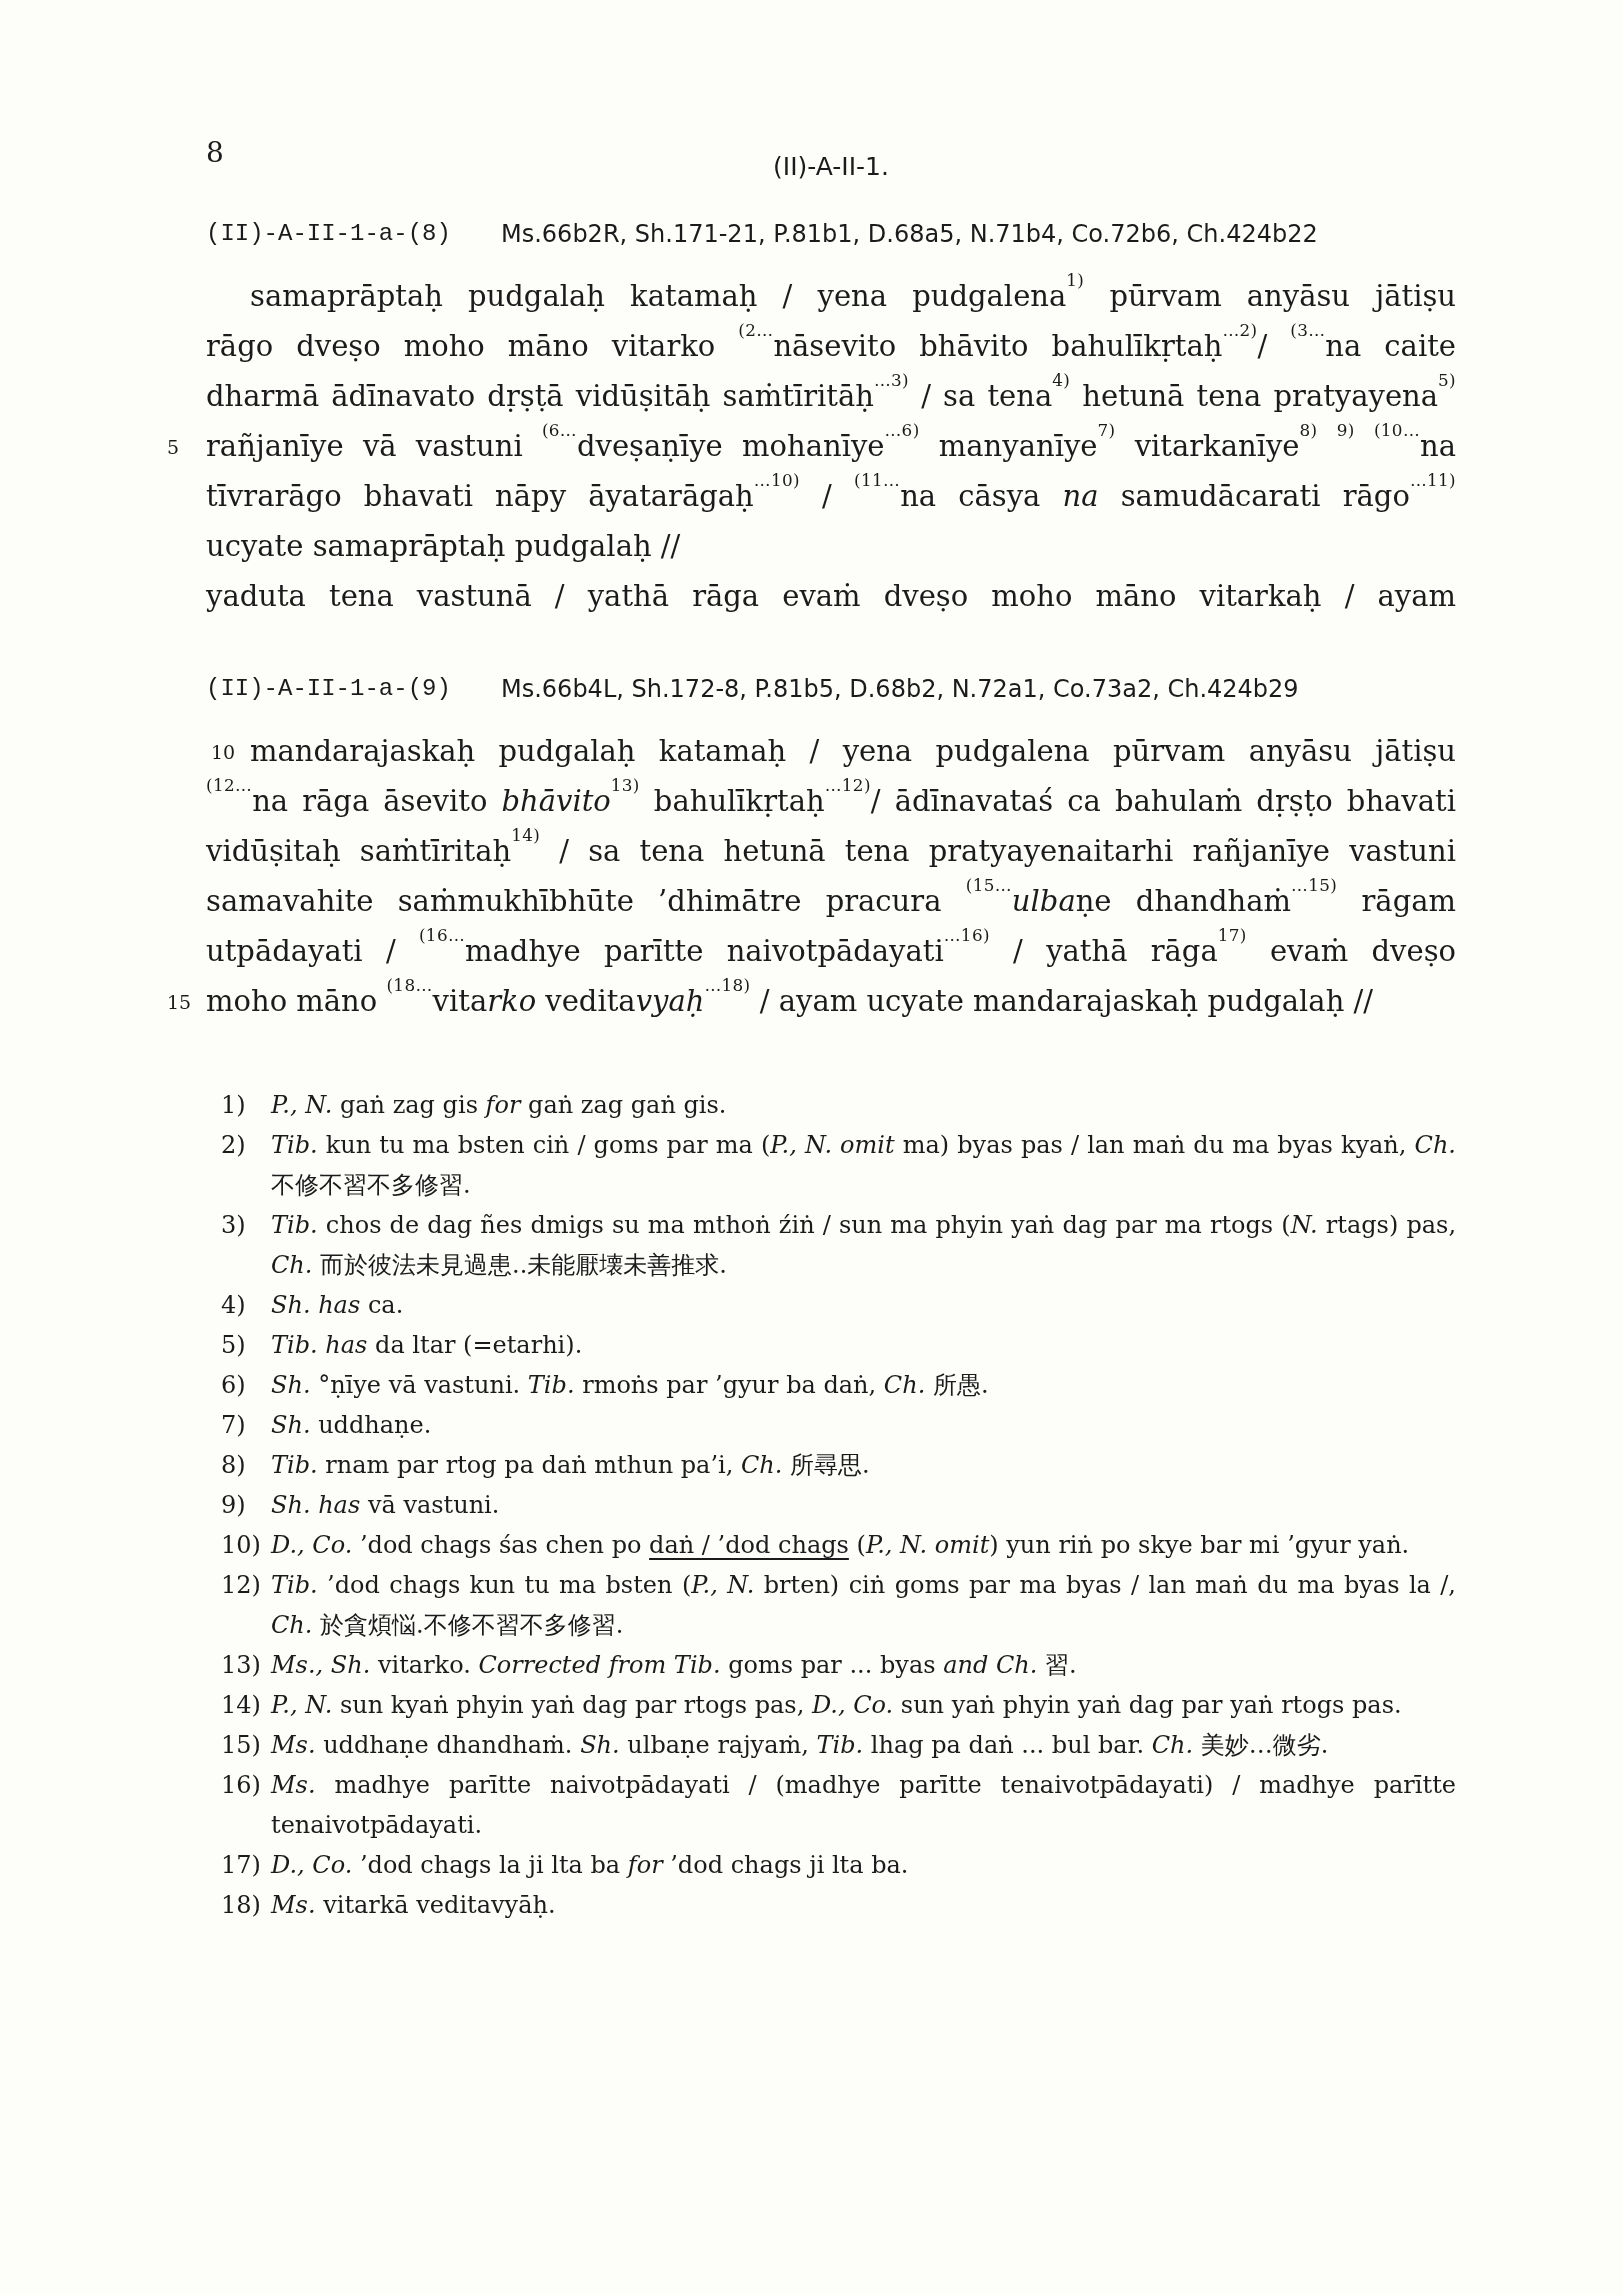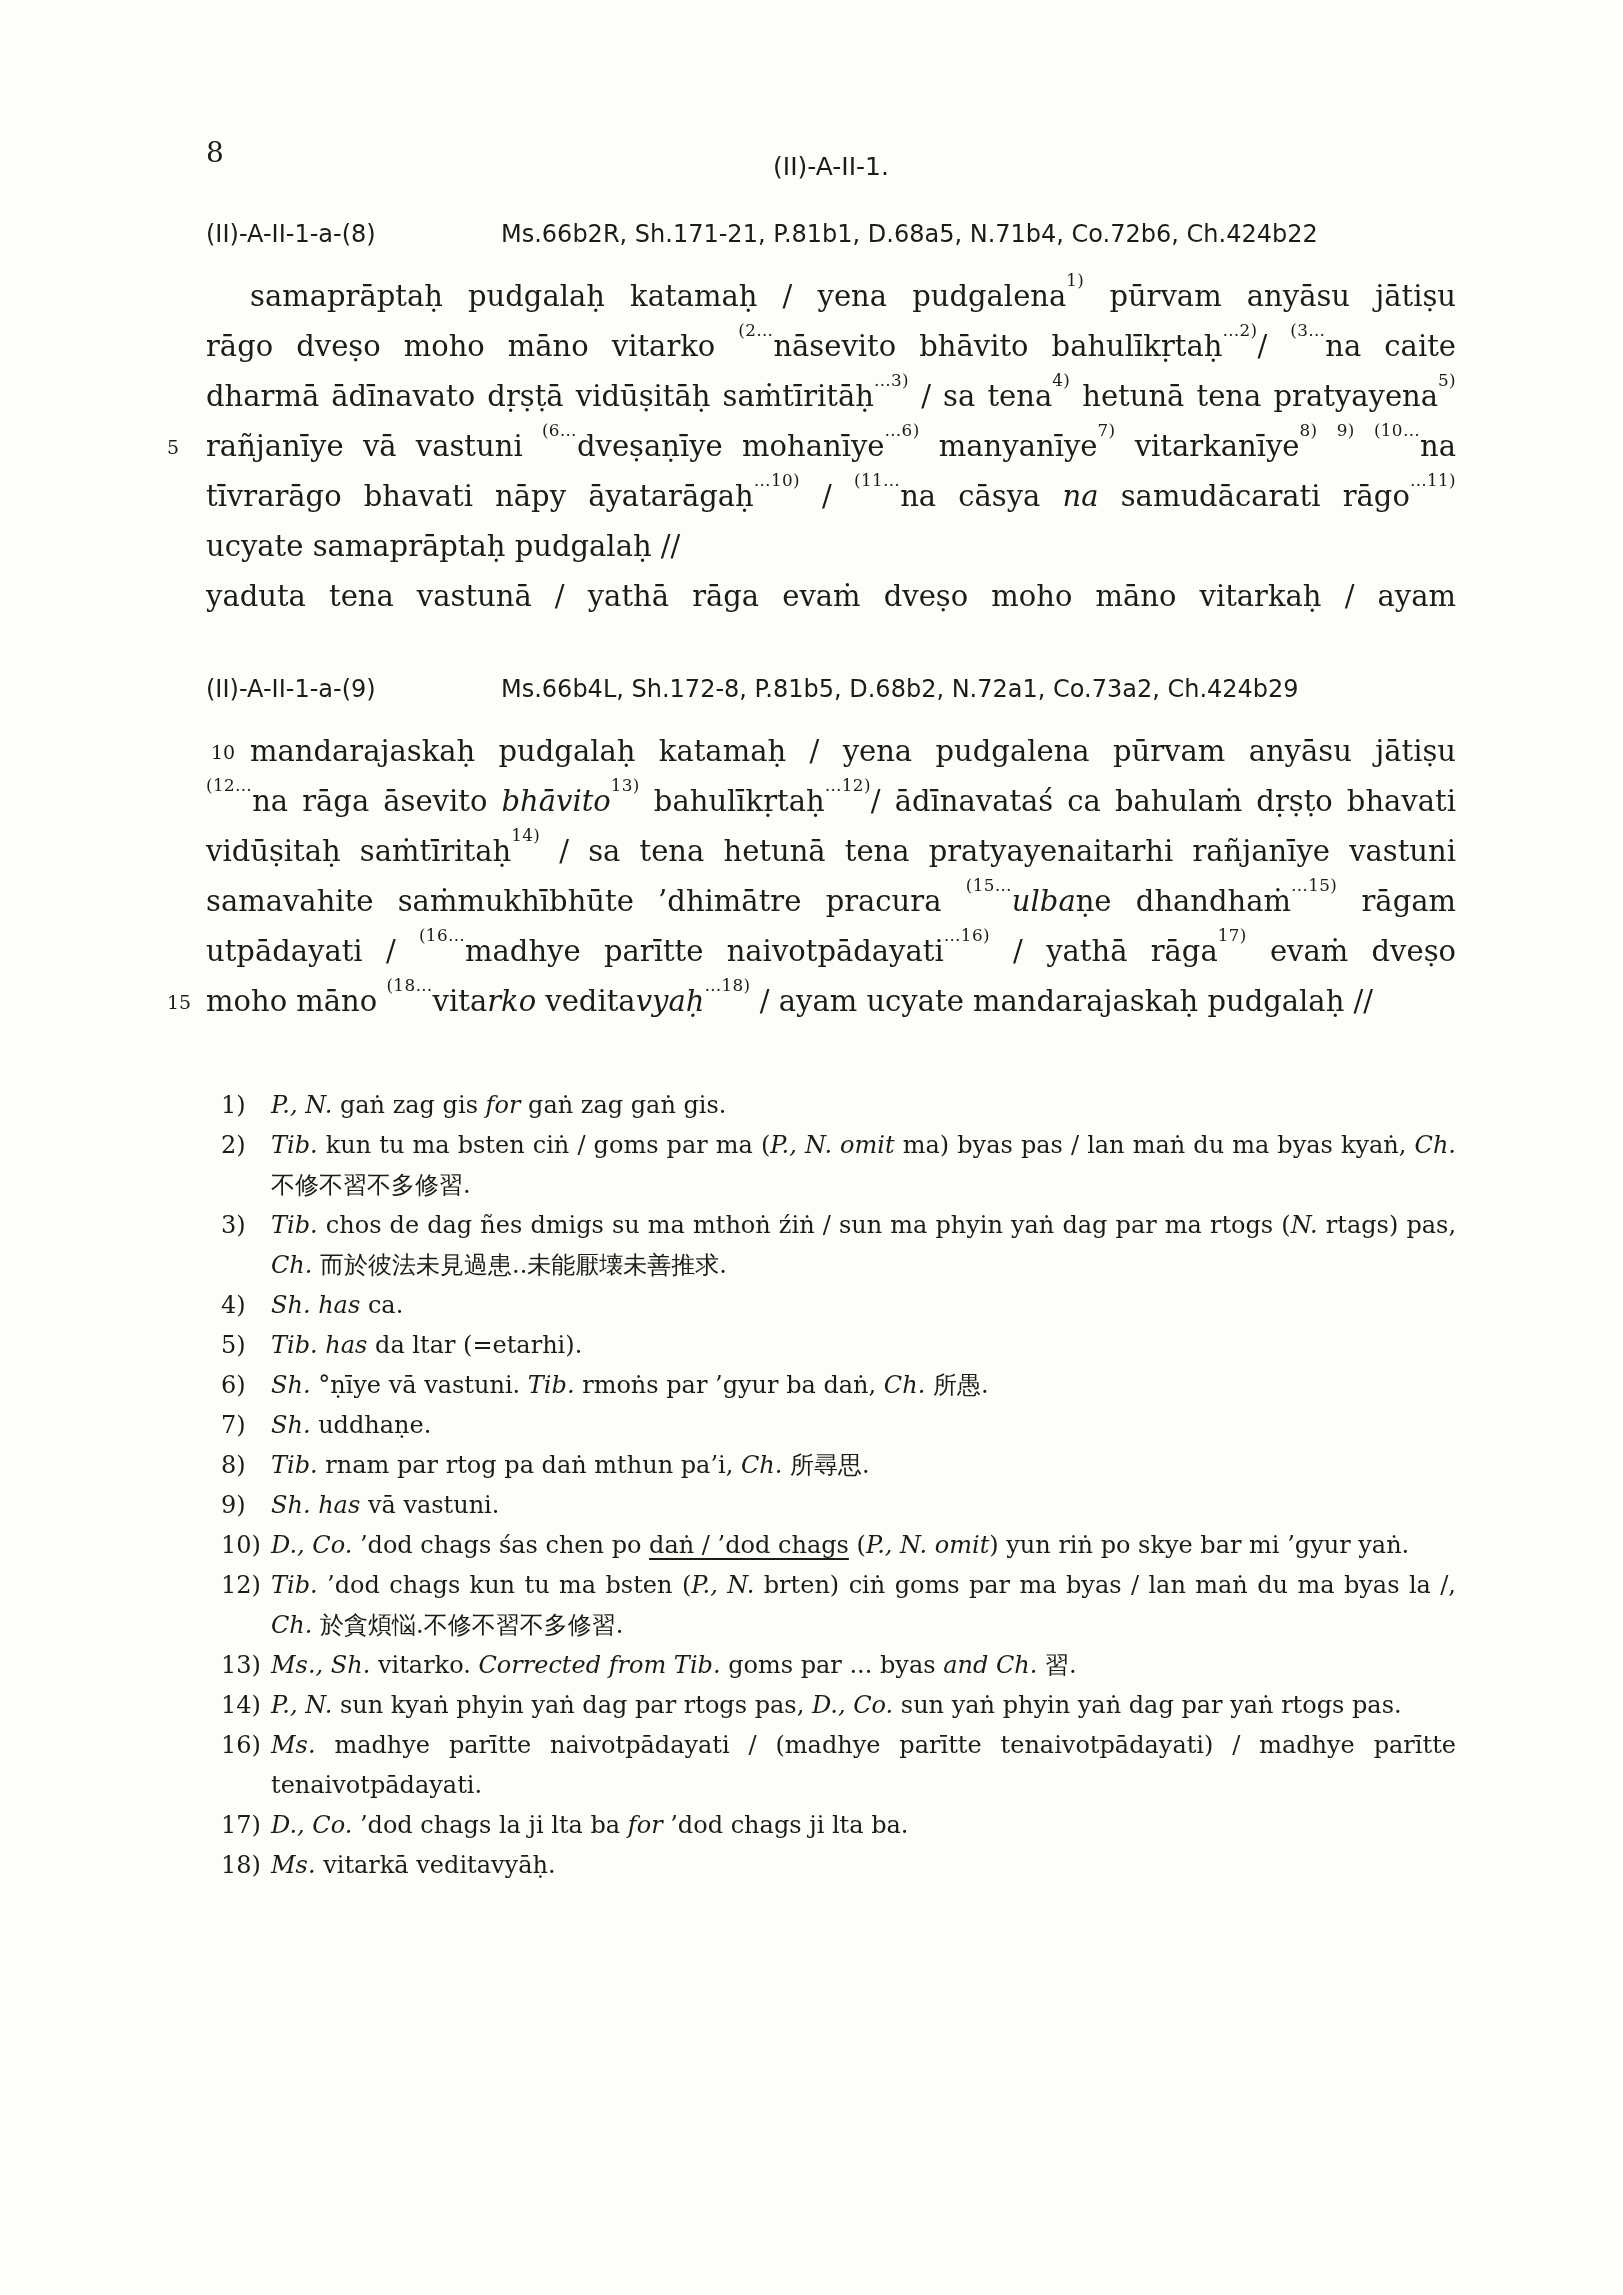--- a/index.html
+++ b/index.html
@@ -23,21 +23,21 @@
     font-size: 25px;
   }
   .section { margin-bottom: 54px; }
   .sec-head {
     display: flex;
     font-family: "DejaVu Sans", "Liberation Sans", sans-serif;
     font-size: 24px;
     margin-bottom: 23px;
     white-space: nowrap;
   }
-  .sec-id { flex: 0 0 295px; }
+  .sec-id { flex: 0 0 295px; font-family: Liberation Mono, monospace; }
   .sec-refs { flex: 1; }
   .line {
     position: relative;
     font-size: 29px;
     line-height: 50px;
     text-align: justify;
     text-align-last: justify;
   }
   .line.last { text-align-last: left; }
   .line.indent { text-indent: 44px; }
@@ -151,20 +151,24 @@
       </div>
       <div class="fn">
         <span class="fn-label">13)</span>
         <span class="fn-text"><span class="it">Ms., Sh.</span><span> vitarko. </span><span class="it">Corrected from Tib.</span><span> goms par ... byas </span><span class="it">and Ch.</span><span> 習.</span></span>
       </div>
       <div class="fn">
         <span class="fn-label">14)</span>
         <span class="fn-text"><span class="it">P., N.</span><span> sun kyaṅ phyin yaṅ dag par rtogs pas, </span><span class="it">D., Co.</span><span> sun yaṅ phyin yaṅ dag par yaṅ rtogs pas.</span></span>
       </div>
       <div class="fn">
+        <span class="fn-label">15)</span>
+        <span class="fn-text"><span class="it">Ms.</span><span> uddhaṇe dhandhaṁ. </span><span class="it">Sh.</span><span> ulbaṇe rajyaṁ, </span><span class="it">Tib.</span><span> lhag pa daṅ ... bul bar. </span><span class="it">Ch.</span><span> 美妙…微劣.</span></span>
+      </div>
+      <div class="fn">
         <span class="fn-label">16)</span>
         <span class="fn-text"><span class="it">Ms.</span><span> madhye parītte naivotpādayati / (madhye parītte tenaivotpādayati) / madhye parītte tenaivotpādayati.</span></span>
       </div>
       <div class="fn">
         <span class="fn-label">17)</span>
         <span class="fn-text"><span class="it">D., Co.</span><span> ’dod chags la ji lta ba </span><span class="it">for</span><span> ’dod chags ji lta ba.</span></span>
       </div>
       <div class="fn">
         <span class="fn-label">18)</span>
         <span class="fn-text"><span class="it">Ms.</span><span> vitarkā veditavyāḥ.</span></span>

